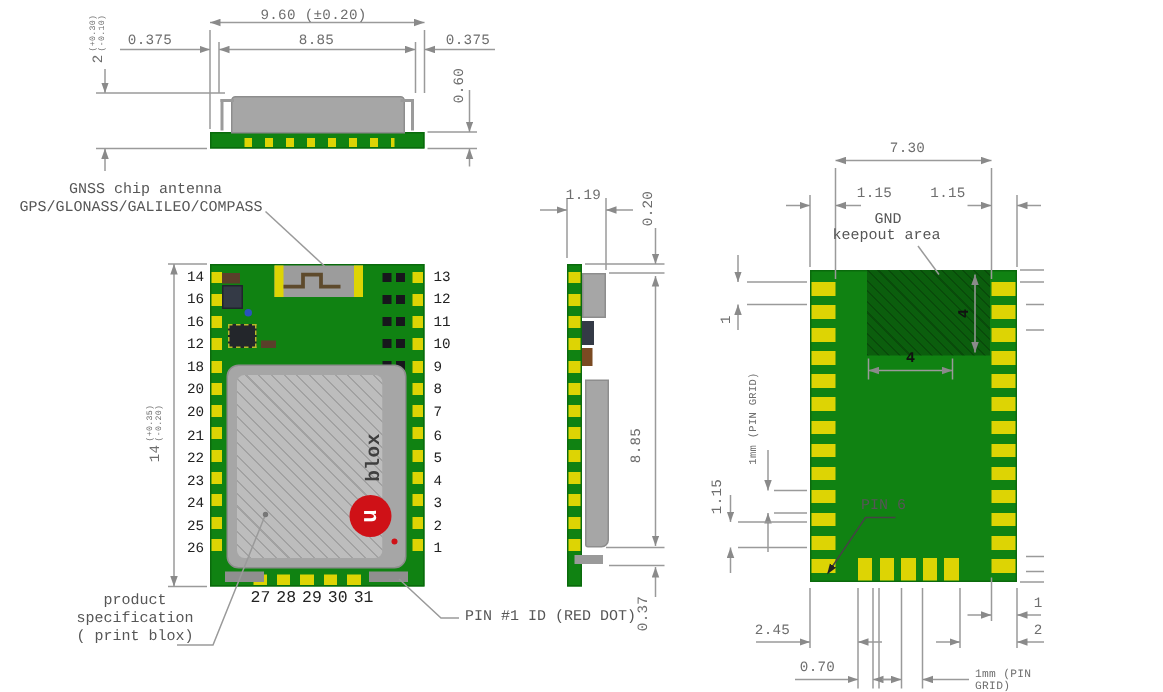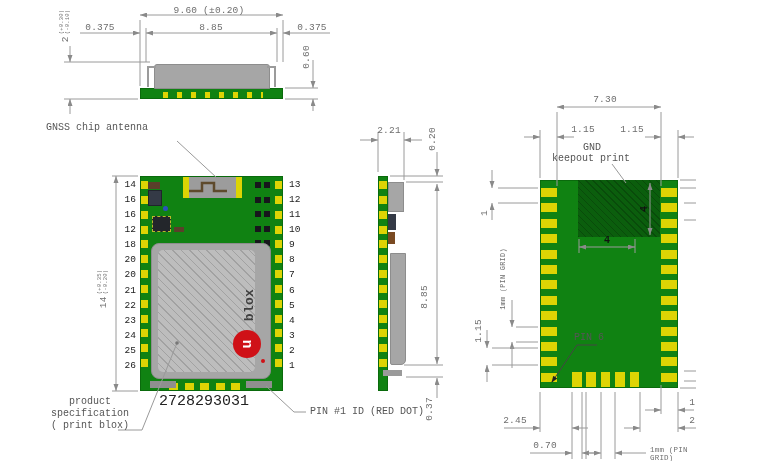--- a/index.html
+++ b/index.html
@@ -16,21 +16,21 @@
 .board{background:var(--green);border:1px solid #0a6a0c}
 .padsV{background-image:repeating-linear-gradient(to bottom,var(--pad) 0 var(--p1),transparent var(--p1) var(--p2))}
 .padsH{background-image:repeating-linear-gradient(to right,var(--pad) 0 var(--p1),transparent var(--p1) var(--p2))}
 .dotsV{background-image:repeating-linear-gradient(to bottom,#17171c 0 6px,transparent 6px 14.6px)}
 .gray{background:var(--gray);border:1px solid #8d8d8d}
 .tol{display:flex;flex-direction:column;font-size:5.5px;line-height:6px}
 .tolrow{display:flex;align-items:center;gap:2px}
 .pincol{position:absolute;display:flex;flex-direction:column;justify-content:space-between;font-size:9.5px;color:#222}
 .pincol.l{align-items:flex-end}
 .pincol.r{align-items:flex-start}
-.pinrow{position:absolute;display:flex;justify-content:flex-end;font-size:15px;color:#222}
+.pinrow{position:absolute;display:flex;justify-content:space-between;font-size:11px;color:#222}
 svg.lines{position:absolute;left:0;top:0;z-index:5;pointer-events:none}
 .txt{z-index:6}
 .shape{z-index:2}
 .hatch{background-image:repeating-linear-gradient(45deg,rgba(110,110,110,.35) 0 1px,transparent 1px 6px)}
 .khatch{background-image:repeating-linear-gradient(45deg,rgba(0,0,0,.2) 0 1px,transparent 1px 5px)}
 </style>
 </head>
 <body>
 
 <div id="canvas" style="--green: #108212; --greend: #0b5e0d; --pad: #ddd404; --gray: #a6a6a6; --red: #cf1117;">
@@ -209,20 +209,21 @@
   <div class="cr dim txt" style="left:306px;top:57px"><span>0.60</span></div>
   <div class="cr tolrow dim txt" style="left:65px;top:26px">
     <span>2</span>
     <span class="tol">
         <span>(+0.30)</span>
         <span>(-0.10)</span>
       </span>
   </div>
 
   <div class="c lbl txt" style="left:97px;top:127px"><span>GNSS chip antenna</span></div>
+  <div class="c lbl txt" style="left:94px;top:139px"><span>GPS/GLONASS/GALILEO/COMPASS</span></div>
 
   <div class="pincol l txt" style="left:112px;top:179px;width:24px;height:192px">
     <span>14</span>
     <span>16</span>
     <span>16</span>
     <span>12</span>
     <span>18</span>
     <span>20</span>
     <span>20</span>
     <span>21</span>
@@ -264,30 +265,30 @@
   </div>
 
   <div class="cr txt" style="left:249px;top:305px;font-size:13px;font-weight:bold;color:#3f3f3f;letter-spacing:.3px"><span>blox</span></div>
   <div class="cr txt" style="left:247px;top:344px;font-size:15px;font-weight:bold;color:#fff"><span>u</span></div>
 
   <div class="c lbl txt" style="left:90px;top:401px"><span>product</span></div>
   <div class="c lbl txt" style="left:90px;top:413px"><span>specification</span></div>
   <div class="c lbl txt" style="left:90px;top:425px"><span>( print blox)</span></div>
   <div class="abs lbl txt" style="left:310px;top:406px"><span>PIN #1 ID (RED DOT)</span></div>
 
-  <div class="c dim txt" style="left:389px;top:130px"><span>2.21</span></div>
+  <div class="c dim txt" style="left:389px;top:130px"><span>1.19</span></div>
   <div class="cr dim txt" style="left:432px;top:139px"><span>0.20</span></div>
   <div class="cr dim txt" style="left:424px;top:297px"><span>8.85</span></div>
   <div class="cr dim txt" style="left:429px;top:409px"><span>0.37</span></div>
 
   <div class="c dim txt" style="left:605px;top:99px"><span>7.30</span></div>
   <div class="c dim txt" style="left:583px;top:129px"><span>1.15</span></div>
   <div class="c dim txt" style="left:632px;top:129px"><span>1.15</span></div>
   <div class="c lbl txt" style="left:592px;top:147px"><span>GND</span></div>
-  <div class="c lbl txt" style="left:591px;top:158px"><span>keepout print</span></div>
+  <div class="c lbl txt" style="left:591px;top:158px"><span>keepout area</span></div>
   <div class="cr dk txt" style="left:644px;top:209px"><span>4</span></div>
   <div class="c dk txt" style="left:607px;top:240px"><span>4</span></div>
   <div class="cr dim txt" style="left:751px;top:146px"><span>0.55</span></div>
   <div class="cr dim t7 txt" style="left:732px;top:261px"><span>1.15 mm (PIN GRID)</span></div>
   <div class="cr dim txt" style="left:752px;top:287px"><span>13</span></div>
   <div class="cr dim txt" style="left:729px;top:343px"><span>0.70</span></div>
   <div class="cr dim txt" style="left:751px;top:403px"><span>0.45</span></div>
   <div class="cr dim txt" style="left:484px;top:213px"><span>1</span></div>
   <div class="cr dim t7 txt" style="left:503px;top:279px"><span>1mm (PIN GRID)</span></div>
   <div class="cr dim txt" style="left:478px;top:331px"><span>1.15</span></div>

